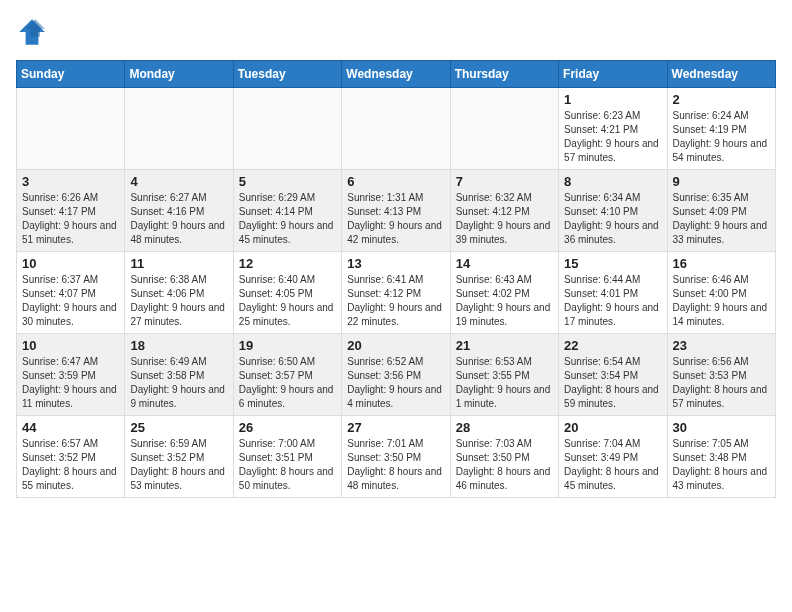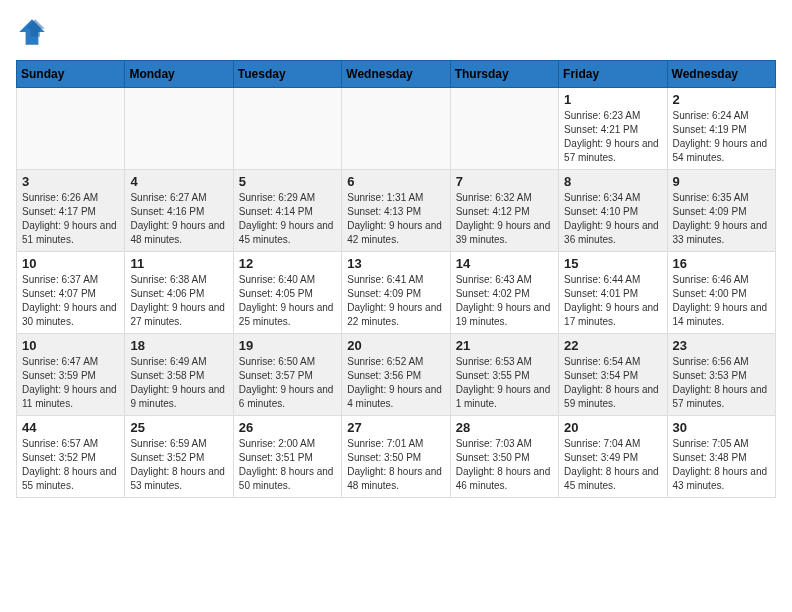--- a/index.html
+++ b/index.html
@@ -53,21 +53,21 @@
       font-size: 14px;
       color: #444;
     }
     table {
       width: 100%;
       border-collapse: collapse;
       table-layout: fixed;
     }
     thead tr th {
       background: #2a7bc4;
-      color: #000000;
+      color: #ffffff;
       font-size: 12px;
       font-weight: bold;
       padding: 6px 4px;
       text-align: left;
       border: 1px solid #1a5fa0;
     }
     tbody tr {
       vertical-align: top;
     }
     tbody tr:nth-child(even) {
@@ -223,21 +223,21 @@
         <td>
           <span class="day-num">12</span>
           <div class="day-info">Sunrise: 6:40 AM
 Sunset: 4:05 PM
 Daylight: 9 hours
 and 25 minutes.</div>
         </td>
         <td>
           <span class="day-num">13</span>
           <div class="day-info">Sunrise: 6:41 AM
-Sunset: 4:09 PM
+Sunset: 4:12 PM
 Daylight: 9 hours
 and 22 minutes.</div>
         </td>
         <td>
           <span class="day-num">14</span>
           <div class="day-info">Sunrise: 6:43 AM
 Sunset: 4:02 PM
 Daylight: 9 hours
 and 19 minutes.</div>
         </td>
@@ -317,21 +317,21 @@
         </td>
         <td>
           <span class="day-num">25</span>
           <div class="day-info">Sunrise: 6:59 AM
 Sunset: 3:52 PM
 Daylight: 8 hours
 and 53 minutes.</div>
         </td>
         <td>
           <span class="day-num">26</span>
-          <div class="day-info">Sunrise: 2:00 AM
+          <div class="day-info">Sunrise: 7:00 AM
 Sunset: 3:51 PM
 Daylight: 8 hours
 and 50 minutes.</div>
         </td>
         <td>
           <span class="day-num">27</span>
           <div class="day-info">Sunrise: 7:01 AM
 Sunset: 3:50 PM
 Daylight: 8 hours
 and 48 minutes.</div>

